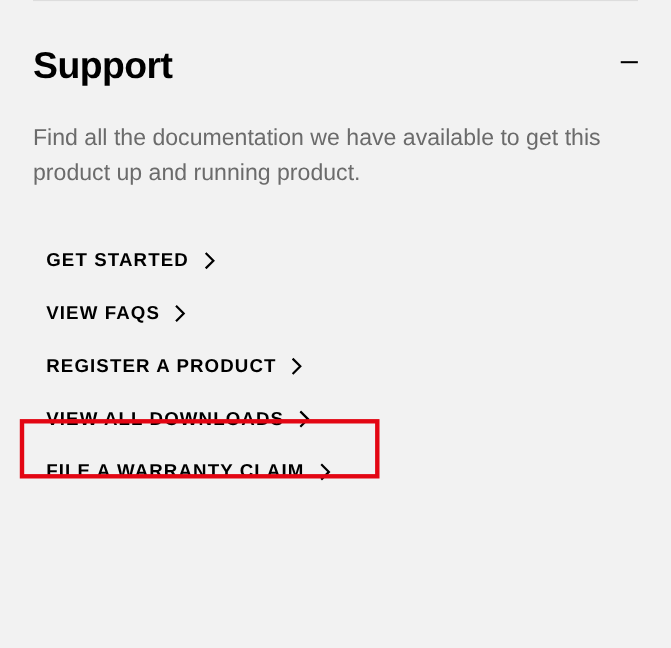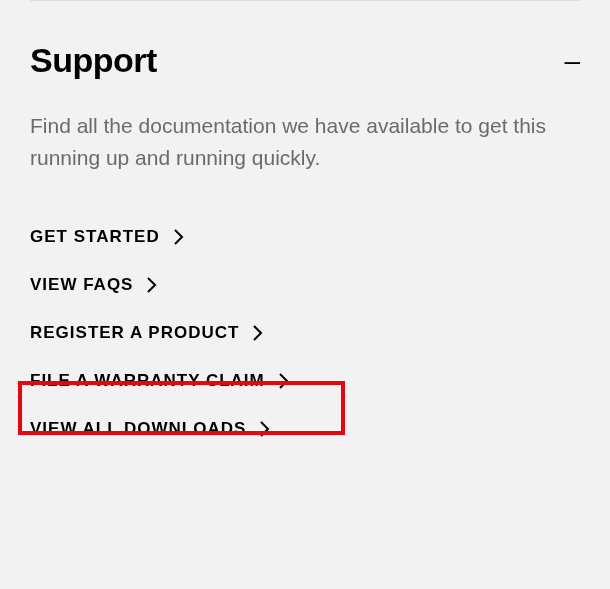--- a/index.html
+++ b/index.html
@@ -18,21 +18,21 @@
       padding: 0 30px;
     }
     .top-divider {
       height: 1px;
       background-color: #ddd;
       margin: 0 30px;
     }
     .header {
       display: flex;
       justify-content: space-between;
-      align-items: center;
+      align-items: flex-start;
       padding: 40px 0 30px 0;
     }
     .title {
       font-size: 34px;
       font-weight: 700;
       color: #000;
       letter-spacing: -0.5px;
     }
     .collapse-icon {
       font-size: 28px;
@@ -54,20 +54,21 @@
       flex-direction: column;
       gap: 0;
     }
     .link-item {
       display: inline-flex;
       align-items: center;
       padding: 14px 0;
       cursor: pointer;
       text-decoration: none;
       width: fit-content;
+      margin-left: 12px;
     }
     .link-label {
       font-size: 17px;
       font-weight: 700;
       color: #000;
       letter-spacing: 1px;
       text-transform: uppercase;
     }
     .chevron {
       margin-left: 14px;
@@ -95,21 +96,21 @@
 
 <div class="wrapper">
   <div class="top-divider"></div>
 
   <div class="container">
     <div class="header">
       <h2 class="title">Support</h2>
       <span class="collapse-icon">–</span>
     </div>
 
-    <p class="description">Find all the documentation we have available to get this running up and running quickly.</p>
+    <p class="description">Find all the documentation we have available to get this product up and running product.</p>
 
     <div class="links">
       <a class="link-item">
         <span class="link-label">GET STARTED</span>
         <span class="chevron">
           <svg viewBox="0 0 10 16">
               <polyline points="1,1 8,8 1,15"></polyline>
             </svg>
         </span>
       </a>
@@ -123,29 +124,29 @@
       </a>
       <a class="link-item">
         <span class="link-label">REGISTER A PRODUCT</span>
         <span class="chevron">
           <svg viewBox="0 0 10 16">
               <polyline points="1,1 8,8 1,15"></polyline>
             </svg>
         </span>
       </a>
       <a class="link-item">
-        <span class="link-label">FILE A WARRANTY CLAIM</span>
+        <span class="link-label">VIEW ALL DOWNLOADS</span>
         <span class="chevron">
           <svg viewBox="0 0 10 16">
               <polyline points="1,1 8,8 1,15"></polyline>
             </svg>
         </span>
       </a>
       <a class="link-item">
-        <span class="link-label">VIEW ALL DOWNLOADS</span>
+        <span class="link-label">FILE A WARRANTY CLAIM</span>
         <span class="chevron">
           <svg viewBox="0 0 10 16">
               <polyline points="1,1 8,8 1,15"></polyline>
             </svg>
         </span>
       </a>
     </div>
   </div>
 
   <div class="highlight-box" style="top: 381px; left: 18px; width: 327px; height: 54px;"></div>

